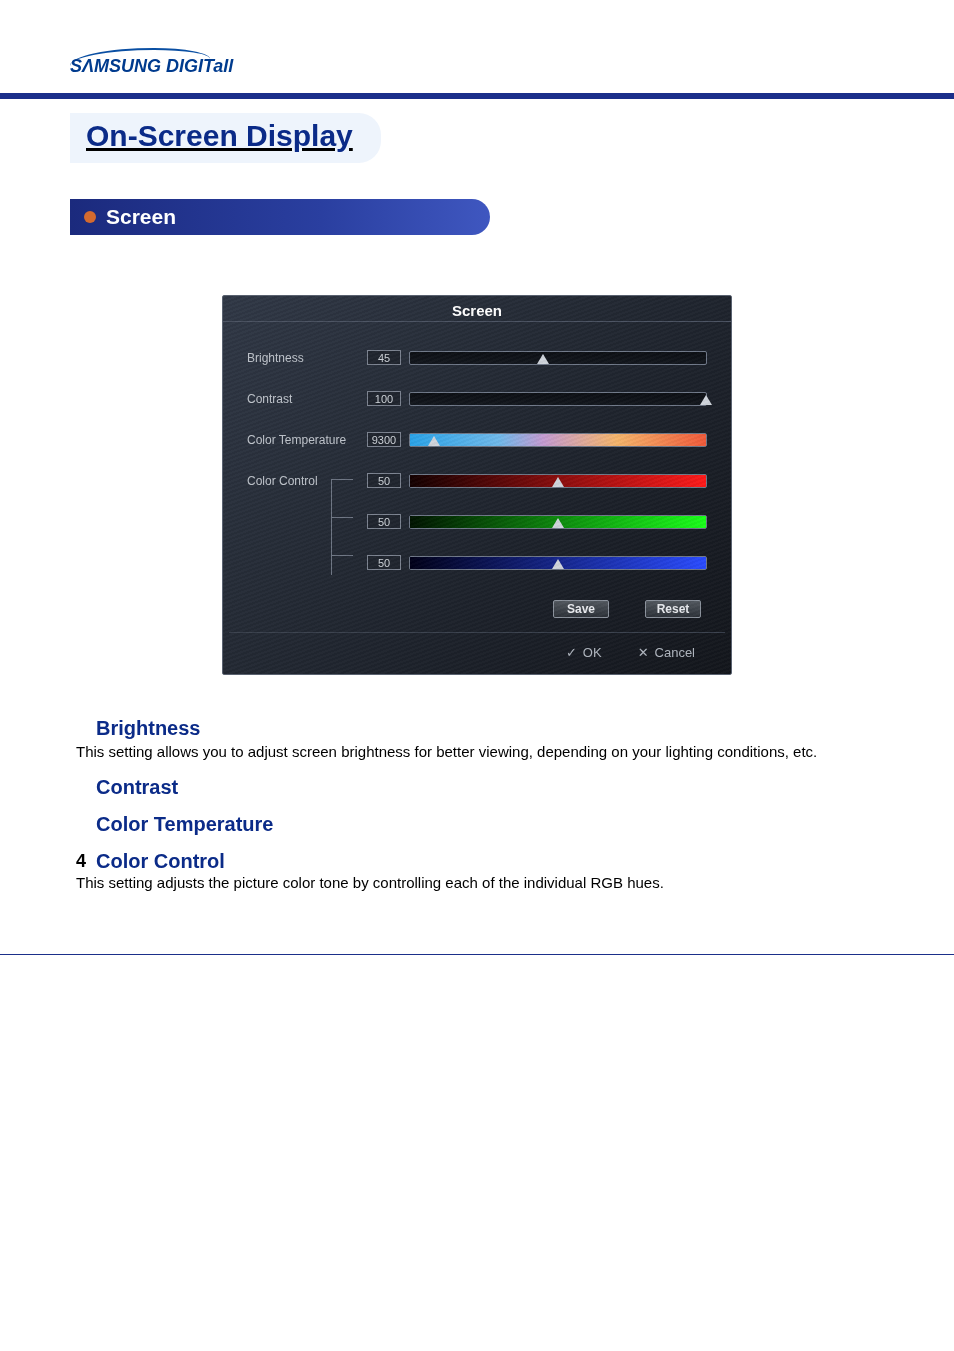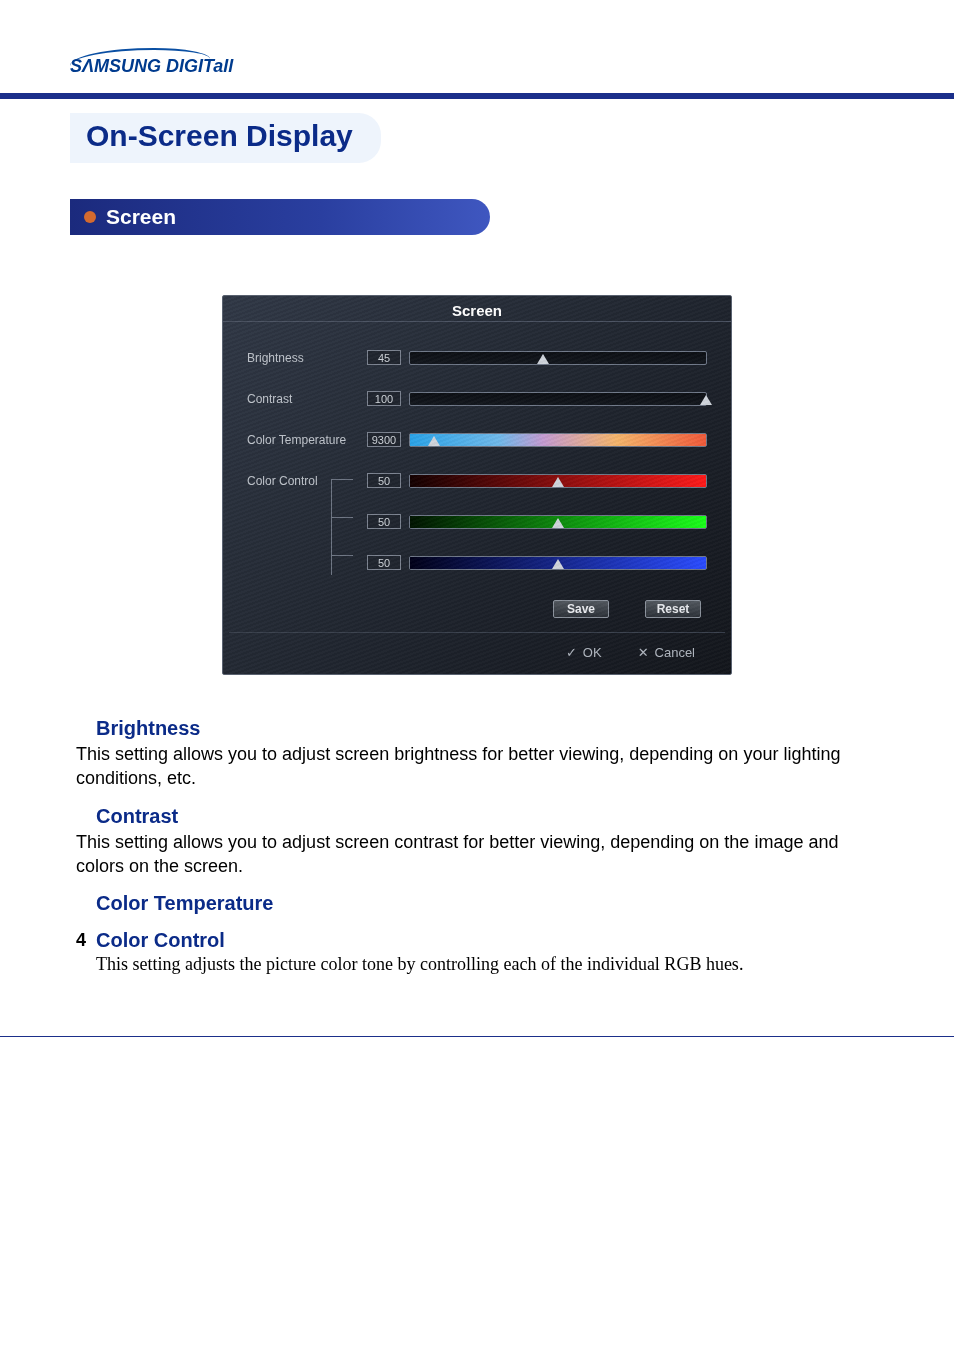--- a/index.html
+++ b/index.html
@@ -3,21 +3,21 @@
 <meta charset="utf-8">
 <style>
   * { box-sizing: border-box; margin: 0; padding: 0; }
   html, body { width: 954px; font-family: Arial, Helvetica, sans-serif; background: #fff; color: #000; }
   .page { width: 954px; padding: 48px 70px 40px; }
   .logo { margin-bottom: 16px; }
   .logo-main { font-size: 18px; font-weight: bold; color: #003b8e; font-style: italic; }
   .logo-sub { font-size: 9px; color: #4b6fb5; letter-spacing: 2px; }
   .logo-swoosh { width: 140px; height: 18px; border-top: 2px solid #0a4fa3; border-radius: 60% 40% 0 0 / 100% 60% 0 0; margin-bottom: -10px; }
   .hr-top { height: 6px; background: #1b2f8a; margin: 6px -70px 14px; }
-  .title-wrap { display:flex; align-items:center; }
+  .title-wrap { display:flex; align-items:center;text-decoration:underline; }
   .title-pill { background: #eef4fc; padding: 6px 28px 10px 16px; border-bottom-right-radius: 22px; border-top-right-radius: 22px; }
   .title-pill h1 { font-size: 30px; font-weight: bold; color: #0b2b88; }
   .section-head { margin-top: 36px; display:flex; align-items:center; background: linear-gradient(90deg, #1b2a7d, #2a3fa0 60%, #3f57c0); color: #fff; font-weight: bold; font-size: 21px; padding: 6px 14px; width: 420px; border-bottom-right-radius: 20px; border-top-right-radius: 20px; }
   .section-head .bullet { width: 12px; height: 12px; border-radius: 50%; background: #d46a2f; margin-right: 10px; }
 
   
   .osd-wrap { display:flex; justify-content:center; margin: 60px 0 32px; }
   .osd { width: 510px; background: linear-gradient(135deg, #303846, #1e232c 60%, #13161c); border: 1px solid #5a6270; border-radius: 2px; padding: 0 0 10px; color: #c8ccd2; font-size: 12px; position: relative; }
   .osd::after { content:""; position:absolute; inset:0; background: repeating-linear-gradient(160deg, rgba(255,255,255,0.02) 0 2px, rgba(0,0,0,0.03) 2px 4px); pointer-events:none; }
   .osd-title { text-align:center; color:#fff; font-weight:bold; font-size:15px; padding: 6px 0 2px; border-bottom: 1px solid #4b5362; margin-bottom: 24px; }
@@ -34,21 +34,21 @@
   .cc-tree::before { content:""; position:absolute; left: 108px; top: 10px; width: 1px; height: 96px; background:#6e7684; }
   .cc-branch { position:absolute; left:108px; width:22px; height:1px; background:#6e7684; }
   .osd-btnrow { display:flex; justify-content:flex-end; gap: 36px; padding: 8px 30px 4px; }
   .osd-btn { min-width: 56px; height: 18px; line-height:16px; text-align:center; font-size:12px; font-weight:bold; background: linear-gradient(#52585f, #2d3239); border:1px solid #8b929c; color:#e8eaee; border-radius:2px; }
   .osd-footer { display:flex; justify-content:flex-end; gap: 36px; padding: 12px 30px 4px; border-top: 1px solid #3a414d; margin: 10px 6px 0; color:#b0b6bf; font-size:13px; }
   .osd-footer span { display:inline-flex; align-items:center; gap:6px; }
 
   
   .desc { margin: 42px 0 0; padding: 0 6px; }
   .desc h3 { font-size: 20px; font-weight: bold; color:#0b2b88; margin: 14px 0 2px 20px; }
-  .desc p { font-size: 18px; line-height: 1.35; margin: 0 0 4px 0; }
+  .desc p { font-size: 15px; line-height: 1.35; margin: 0 0 4px 0; }
   .item4 { display:flex; align-items:center; gap: 10px; margin-top: 14px; }
   .item4 .num { font-size: 18px; font-weight:bold; color:#000; }
   .item4 h3 { margin: 0; font-size:20px; color:#0b2b88; }
   .hr-bot { height:1px; background:#1b2f8a; margin: 60px -70px 0; }
 </style>
 </head>
 <body>
 
 <div class="page">
   <div class="logo">
@@ -146,25 +146,24 @@
         </span>
       </div>
     </div>
   </div>
 
   <div class="desc">
     <h3>Brightness</h3>
     <p>This setting allows you to adjust screen brightness for better viewing, depending on your lighting conditions, etc.</p>
 
     <h3>Contrast</h3>
-    <p>This setting allows you to adjust screen contrast for better viewing, depending on the image and colors on the screen.</p>
 
     <h3>Color Temperature</h3>
 
     <div class="item4">
       <span class="num">4</span>
       <h3>Color Control</h3>
     </div>
-    <p style="margin-left:20px;font-family:Liberation Serif, serif;">This setting adjusts the picture color tone by controlling each of the individual RGB hues.</p>
+    <p style="">This setting adjusts the picture color tone by controlling each of the individual RGB hues.</p>
   </div>
 
   <div class="hr-bot"></div>
 </div>
 
 </body></html>

